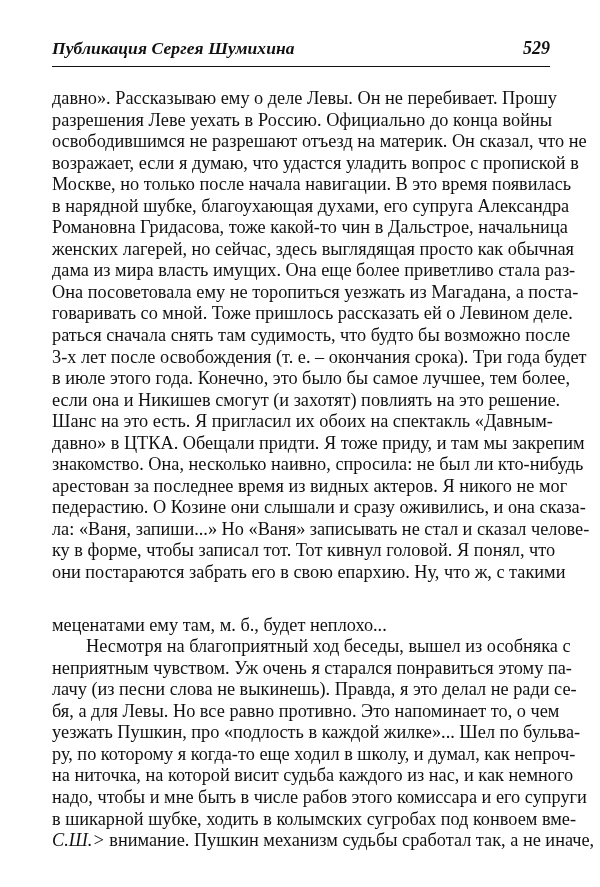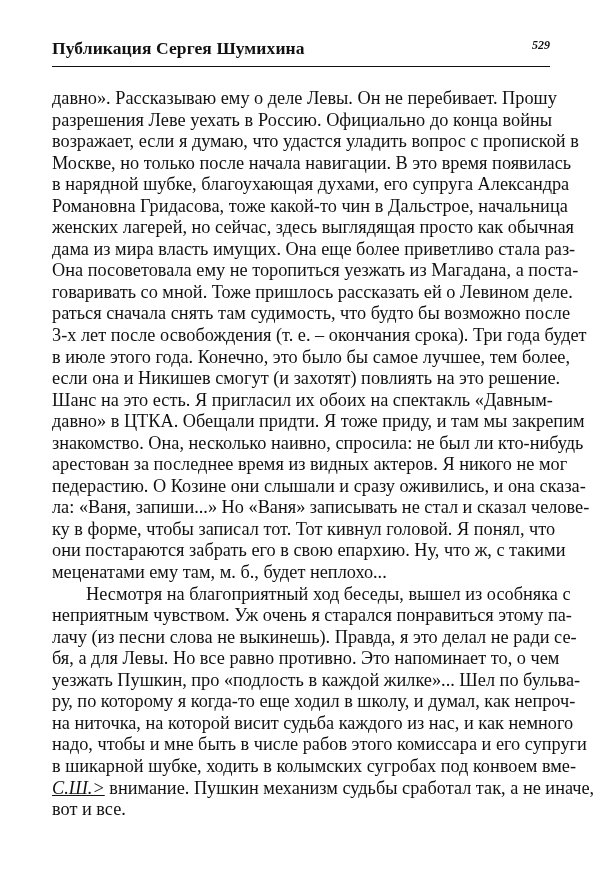--- a/index.html
+++ b/index.html
@@ -7,48 +7,49 @@
     width:600px; height:887px; background:#ffffff; overflow:hidden;
     position:relative; color:#111;
     font-family:"Liberation Serif", serif;
   }
   .header {
     position:absolute; left:52px; top:38px; width:498px; height:28px;
     border-bottom:1.5px solid #111;
   }
   .header .title {
     position:absolute; left:0; top:0;
-    font-weight:bold; font-size:17.5px; letter-spacing:0.1px;
+    font-style:italic; font-weight:bold; font-size:17.5px; letter-spacing:0.1px;
   }
   .header .pageno {
     position:absolute; right:0; top:0;
-    font-style:italic; font-weight:bold; font-size:12px;
+    font-style:italic; font-weight:bold; font-size:18px;
   }
   .body {
     position:absolute; left:52px; top:88px; width:500px;
     font-size:18.3px; line-height:21.55px; text-align:justify;
   }
   .body p { margin:0; }
   .line { display:block; text-align:justify; text-align-last:justify; white-space:nowrap; height:21.55px; }
-  .line.last { text-align-last:left; }
+  .line.last { text-align-last:left;margin-top:31px; }
   .line.indent { padding-left:34px; }
-  .it { font-style:italic;text-decoration:underline; }
+  .it { font-style:italic; }
 </style>
 </head>
 <body>
 
 <div class="header">
   <span class="title">Публикация Сергея Шумихина</span>
   <span class="pageno">529</span>
 </div>
 
 <div class="body">
   <p>
     <span class="line">давно». Рассказываю ему о деле Левы. Он не перебивает. Прошу</span>
     <span class="line">разрешения Леве уехать в Россию. Официально до конца войны</span>
+    <span class="line">освободившимся не разрешают отъезд на материк. Он сказал, что не</span>
     <span class="line">возражает, если я думаю, что удастся уладить вопрос с пропиской в</span>
     <span class="line">Москве, но только после начала навигации. В это время появилась</span>
     <span class="line">в нарядной шубке, благоухающая духами, его супруга Александра</span>
     <span class="line">Романовна Гридасова, тоже какой-то чин в Дальстрое, начальница</span>
     <span class="line">женских лагерей, но сейчас, здесь выглядящая просто как обычная</span>
     <span class="line">дама из мира власть имущих. Она еще более приветливо стала раз-</span>
     <span class="line">Она посоветовала ему не торопиться уезжать из Магадана, а поста-</span>
     <span class="line">говаривать со мной. Тоже пришлось рассказать ей о Левином деле.</span>
     <span class="line">раться сначала снять там судимость, что будто бы возможно после</span>
     <span class="line">3-х лет после освобождения (т. е. – окончания срока). Три года будет</span>

